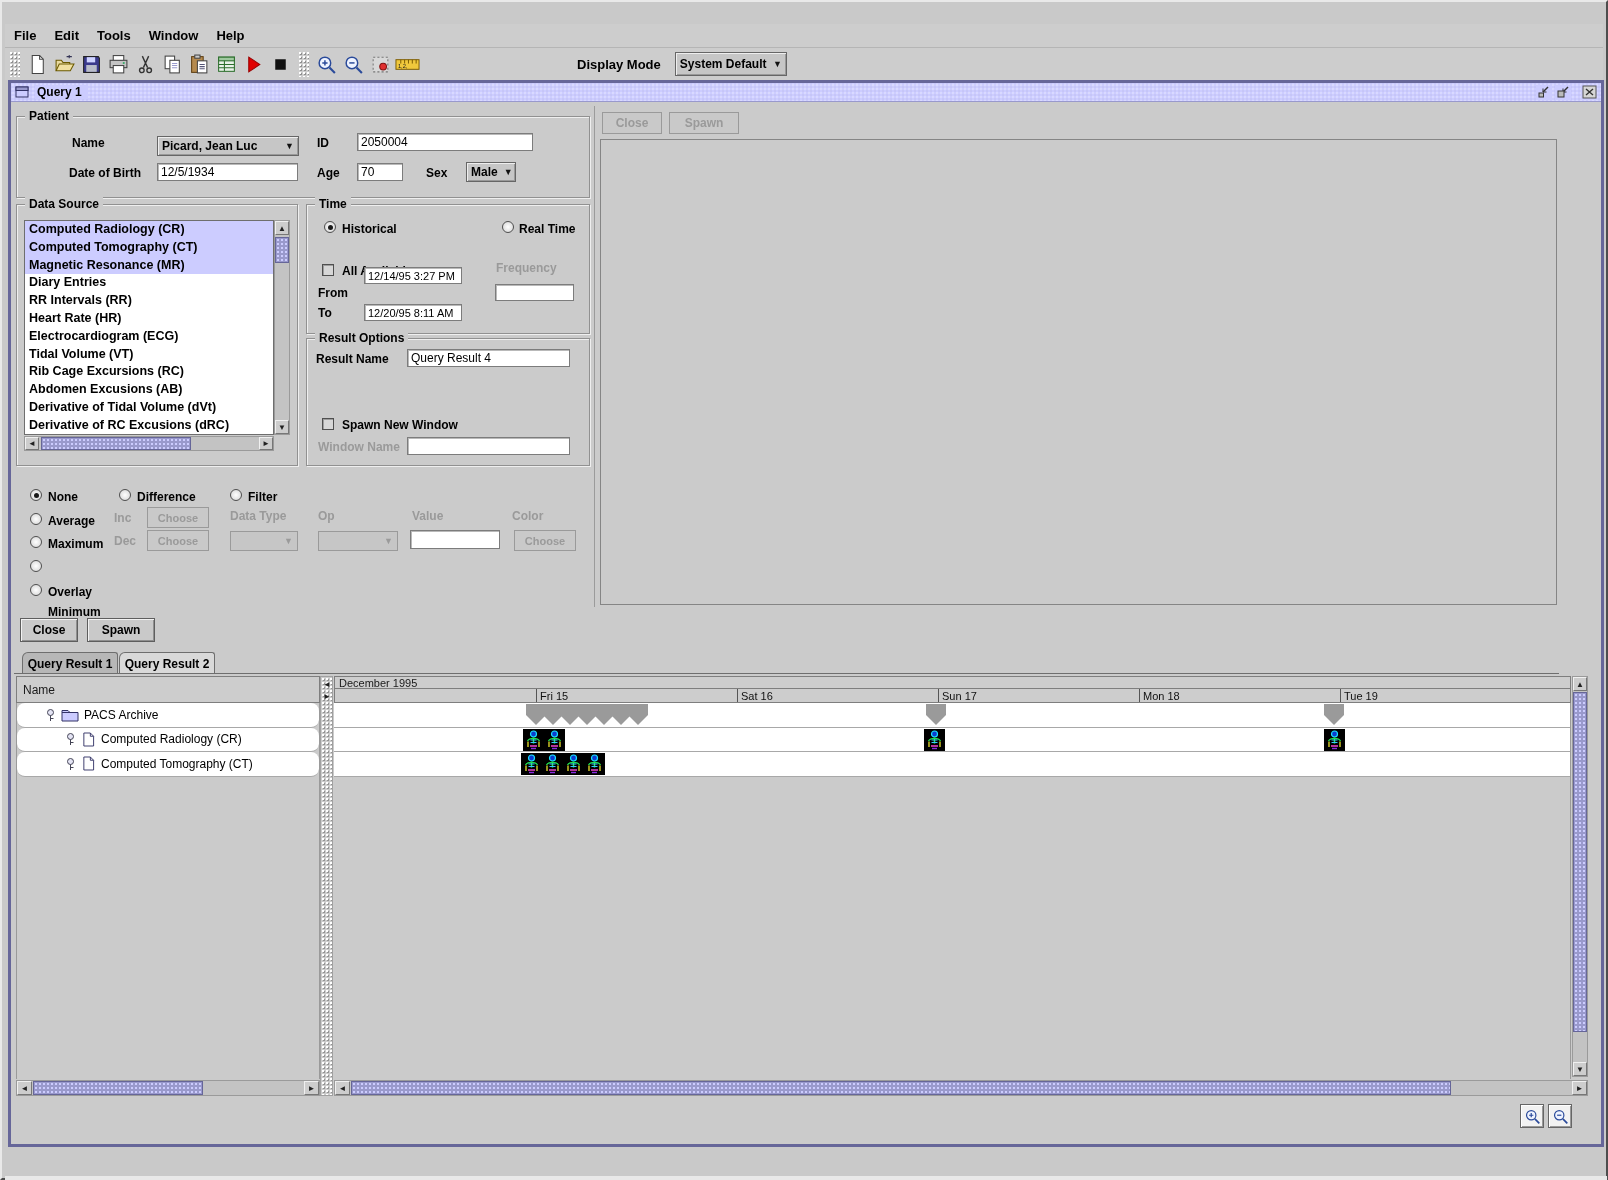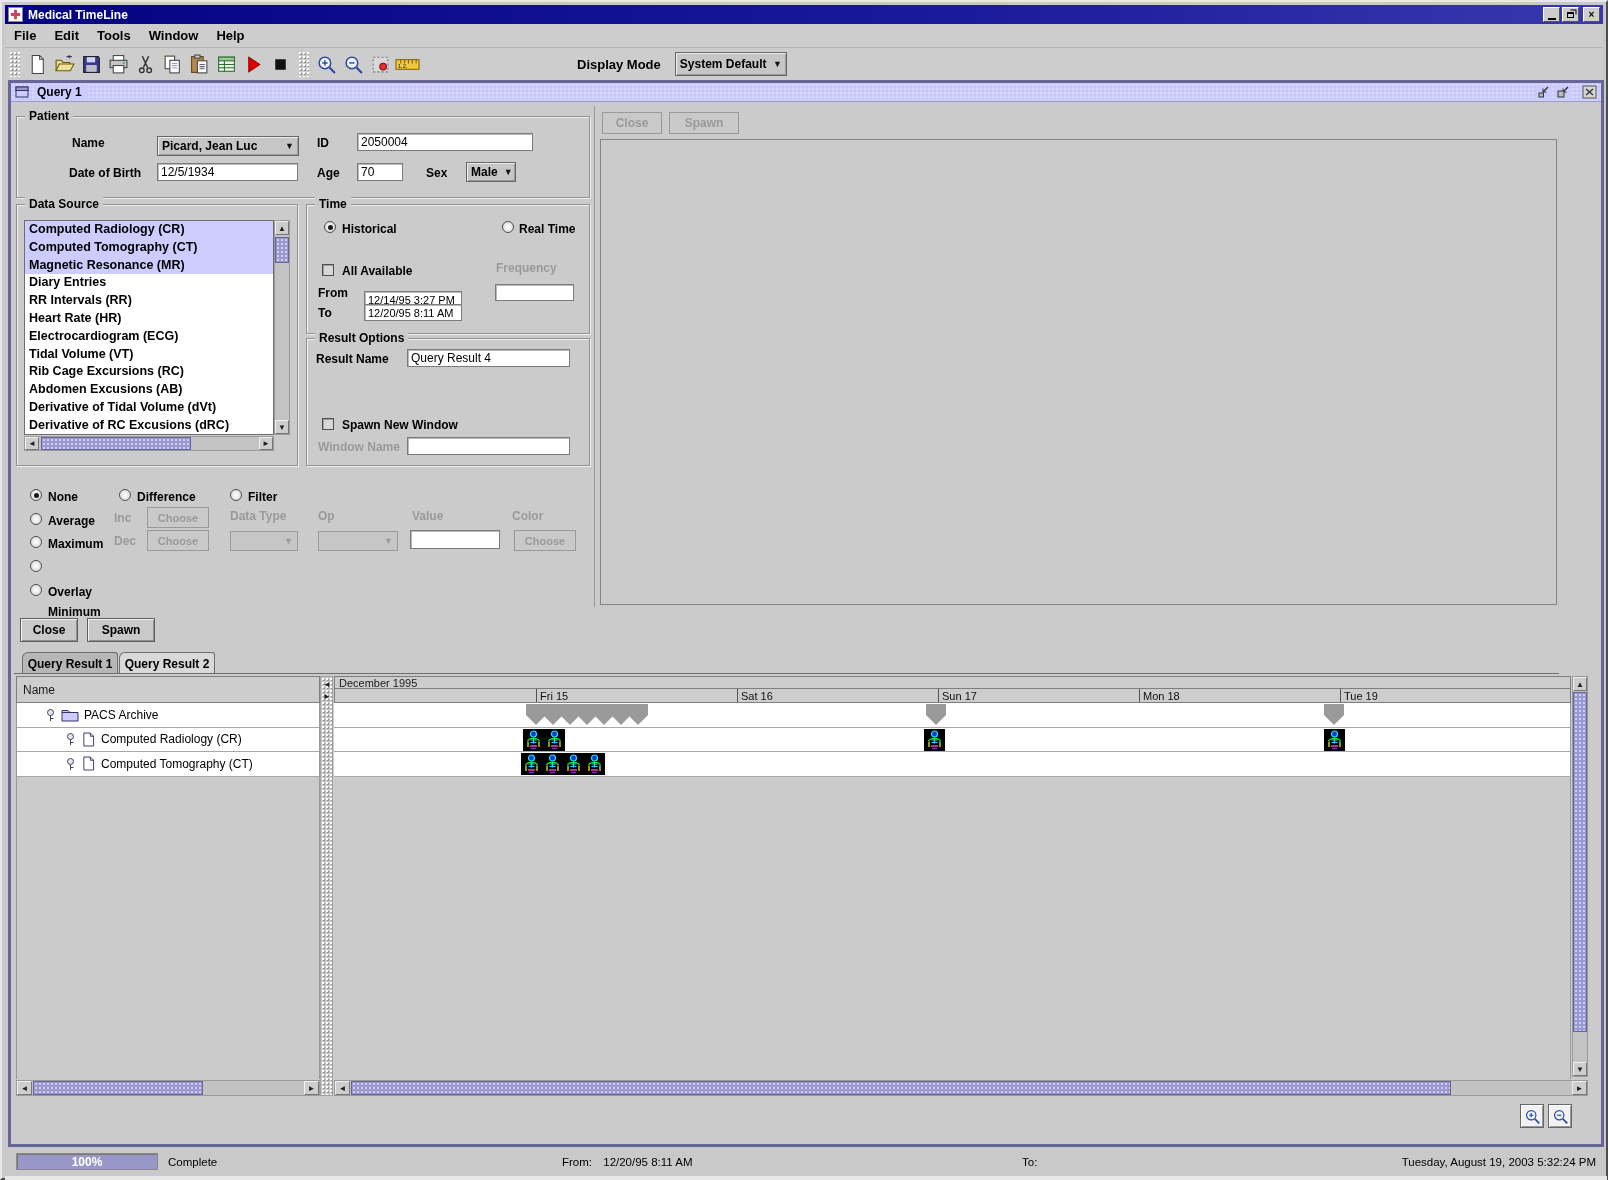--- a/index.html
+++ b/index.html
@@ -93,21 +93,21 @@
   .tabline { position:absolute; border-top:1px solid #6e6e6e; }
 
   
   .panel-hdr { position:absolute; background:#cdcdcd; border:1px solid #7e7e7e; font-size:12px;
     color:#1a1a1a; display:flex; align-items:center; padding:0 6px; }
   .tl-hdr { position:absolute; background:#cdcdcd; border:1px solid #7e7e7e; font-size:11px;
     color:#1a1a1a; display:flex; align-items:center; padding:0 4px; }
   .day-cell { position:absolute; top:0; height:100%; border-left:1px solid #555;
     font-size:11px; color:#111; padding:0 0 0 3px; display:flex; align-items:center; }
   .tree-row { position:absolute; left:0; width:100%; height:24.5px; background:#fff;
-    border-bottom:1px solid #a8a8a8; display:flex; align-items:center; font-size:12px; color:#000; }
+    border-bottom:1px solid #a8a8a8; display:flex; align-items:center; font-size:12px; color:#000;border-radius:8px; }
   .tl-row { position:absolute; left:0; width:100%; height:24.5px; background:#fff; border-bottom:1px solid #a8a8a8; }
   .marker { position:absolute; top:1px; width:20px; height:21px; background:#9a9a9a;
     clip-path:polygon(0 0,100% 0,100% 52%,50% 100%,0 52%); }
   .thumb { position:absolute; top:1px; height:22px; background:#000; display:flex; }
   .thumb svg { width:21px; height:22px; }
   .splitter { position:absolute; background-color:#cbcbcb;
     background-image:radial-gradient(#fff 26%,transparent 30%),radial-gradient(#949494 26%,transparent 30%);
     background-size:4px 4px; background-position:0 0,1px 1px; border:1px solid #a0a0a0; }
   .split-arrow { position:absolute; font-size:8px; color:#222; left:2px; }
 
@@ -120,38 +120,20 @@
   .progress { position:absolute; left:8px; top:3px; width:142px; height:17px; border:1px solid #8a8a8a;
     box-shadow:inset 1px 1px 0 #777; background:#9898c8; display:flex; align-items:center; justify-content:center; }
   .progress span { color:#fff; font-weight:bold; font-size:12px; }
   .bottomstrip { position:absolute; left:3px; top:1174px; width:1602px; height:4px; background:#e8e8e8; }
 </style>
 </head>
 <body>
 
 <div id="app">
 
-  <div class="titlebar">
-    <span class="appicon">
-      <svg viewBox="0 0 14 14">
-          <rect width="14" height="14" fill="#fff"></rect>
-          <path d="M7 2v10M2 7h10" stroke="#d04060" stroke-width="3"></path>
-        </svg>
-    </span>
-    <span class="ttl">Medical TimeLine</span>
-    <span class="winbtns">
-      <span class="winbtn">
-          <span class="glyph-min"></span>
-        </span>
-      <span class="winbtn">
-          <span class="glyph-restore"></span>
-        </span>
-      <span class="winbtn" style="margin-left:4px;">×</span>
-    </span>
-  </div>
 
   <div class="menubar">
     <span class="menu-item">File</span>
     <span class="menu-item">Edit</span>
     <span class="menu-item">Tools</span>
     <span class="menu-item">Window</span>
     <span class="menu-item">Help</span>
   </div>
 
   <div class="toolbar">
@@ -348,21 +330,21 @@
     <span class="legend">Time</span>
   </fieldset>
   <span class="radio sel" style="left:322px;top:219px;"></span>
   <span class="lbl" style="left:340px;top:220px;">Historical</span>
   <span class="radio" style="left:500px;top:219px;"></span>
   <span class="lbl" style="left:517px;top:220px;">Real Time</span>
   <span class="checkbox" style="left:320px;top:262px;"></span>
   <span class="lbl" style="left:340px;top:262px;">All Available</span>
   <span class="lbl dis" style="left:494px;top:259px;">Frequency</span>
   <span class="lbl" style="left:316px;top:284px;">From</span>
-  <span class="tf" style="left:362px;top:289px;width:98px;height:17px;font-size:11px;">12/14/95 3:27 PM</span>
+  <span class="tf" style="left:362px;top:265px;width:98px;height:17px;font-size:11px;">12/14/95 3:27 PM</span>
   <span class="lbl" style="left:316px;top:304px;">To</span>
   <span class="tf" style="left:362px;top:302px;width:98px;height:17px;font-size:11px;">12/20/95 8:11 AM</span>
   <span class="tf" style="left:493px;top:282px;width:79px;height:17px;"></span>
 
   <fieldset class="group" style="left:304px;top:328px;width:284px;height:128px;">
     <span class="legend">Result Options</span>
   </fieldset>
   <span class="lbl" style="left:314px;top:350px;">Result Name</span>
   <span class="tf" style="left:405px;top:347px;width:163px;height:18px;">Query Result 4</span>
   <span class="checkbox" style="left:320px;top:416px;"></span>
@@ -612,30 +594,15 @@
       </svg>
   </span>
   <span class="zoom-btn" style="left:1546px;top:1102px;">
     <svg viewBox="0 0 20 20">
         <circle cx="8.5" cy="8.5" r="5.5" fill="#eef3ff" stroke="#2a4a9a" stroke-width="1.4"></circle>
         <path d="M12.8 12.8L18 18" stroke="#2a4a9a" stroke-width="2"></path>
         <path d="M6 8.5h5" stroke="#2a4a9a" stroke-width="1.4"></path>
       </svg>
   </span>
 
-  <div class="statusbar">
-    <span class="progress">
-      <span>100%</span>
-    </span>
-    <span style="position:absolute;left:160px;top:6px;">Complete</span>
-    <span style="position:absolute;left:554px;top:6px;">
-      <span>From:</span>
-      <span style="margin-left:8px;">12/20/95 8:11 AM</span>
-    </span>
-    <span style="position:absolute;left:1014px;top:6px;">
-      <span>To:</span>
-      <span style="margin-left:8px;"></span>
-    </span>
-    <span style="position:absolute;right:8px;top:6px;">Tuesday, August 19, 2003 5:32:24 PM</span>
-  </div>
   <div class="bottomstrip"></div>
 
 </div>
 
 </body></html>

